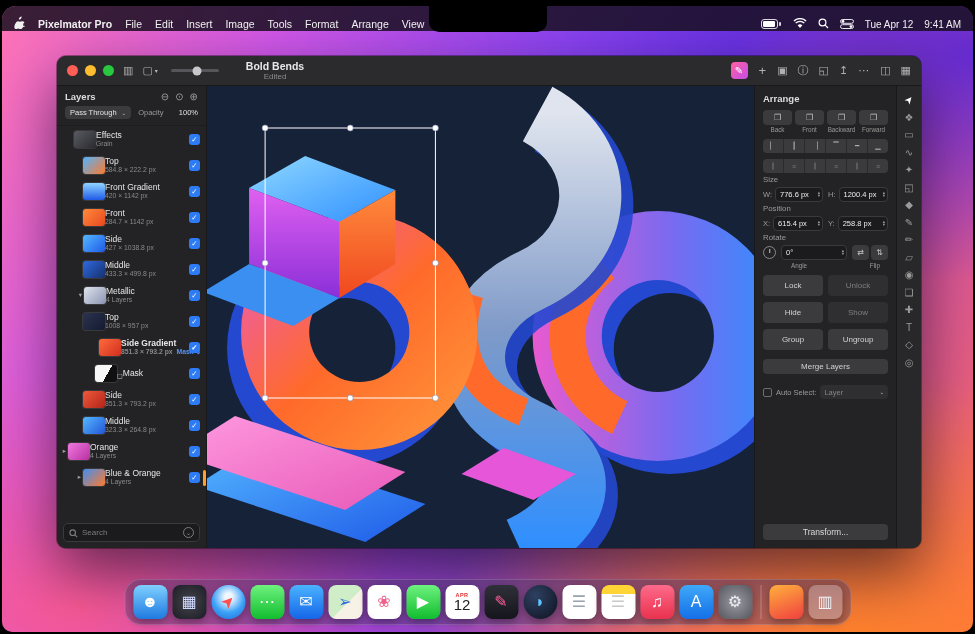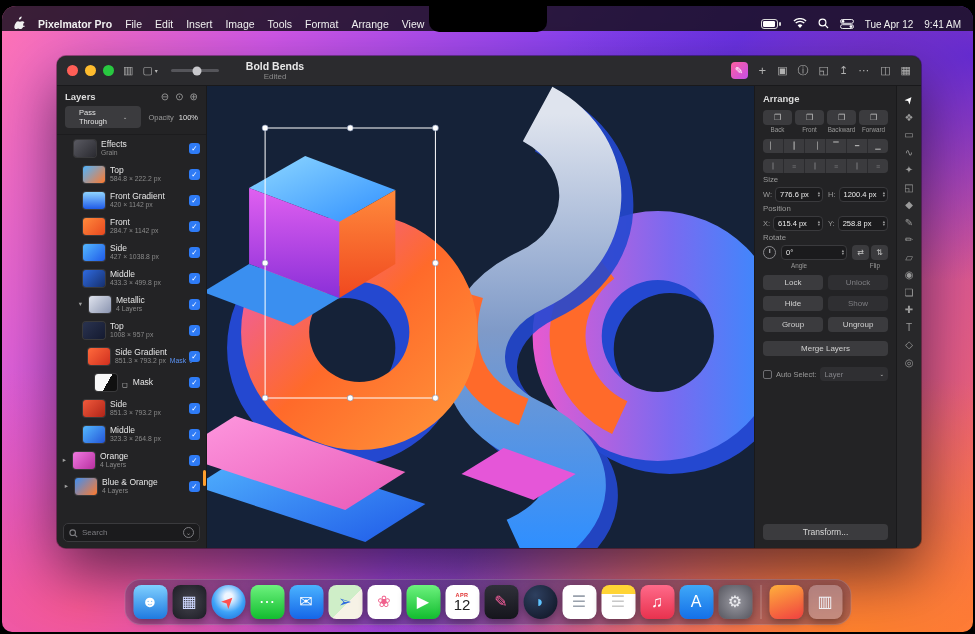--- a/index.html
+++ b/index.html
@@ -35,26 +35,26 @@
 .paint-ic{width:17px;height:17px;border-radius:4px;background:linear-gradient(135deg,#ff5fa0,#c44fe8);color:#fff;font-size:10px;display:flex;align-items:center;justify-content:center}
 .plus-ic{color:#b0b0b0;font-size:13px}
 .tb-group{display:flex;gap:10px}
 .win-body{flex:1;display:flex;min-height:0}
 
 .layers-panel{width:150px;flex:none;background:#232325;border-right:1px solid #19191b;display:flex;flex-direction:column;position:relative}
 .lp-header{display:flex;align-items:flex-start;padding:5px 8px 4px;gap:6px}
 .lp-title{font-size:9.5px;font-weight:bold;color:#dedede}
 .lp-hicons{margin-left:auto;display:flex;gap:6px;color:#9a9a9a;font-size:10px}
 .lp-blend{display:flex;align-items:center;gap:5px;padding:0 8px 6px}
-.blend-pill{background:#3b3b3e;border-radius:4px;padding:2px 14px;font-size:7.5px;color:#e4e4e4;display:flex;align-items:center;gap:5px}
+.blend-pill{background:#3b3b3e;border-radius:4px;padding:2px 5px;font-size:7.5px;color:#e4e4e4;display:flex;align-items:center;gap:5px}
 .pc{font-size:5.5px;color:#b8b8b8}
 .op-label{font-size:7.5px;color:#9a9a9a;margin-left:2px}
 .op-value{font-size:7.5px;color:#e0e0e0;margin-left:auto}
 .layers-list{flex:1;overflow:hidden;border-top:1px solid #1c1c1e}
-.layer-row{display:flex;align-items:center;gap:5px;height:26px;padding-right:6px}
+.layer-row{display:flex;align-items:center;height:26px;padding-right:6px}
 .layer-row.selected{background:#2e3c58;box-shadow:inset 2px 0 0 #3e7bfa}
 .chev{width:7px;font-size:6.5px;color:#9f9f9f;text-align:center;flex:none}
 .thumb{width:22px;height:17px;border-radius:3px;flex:none;box-shadow:0 0 0 1px rgba(255,255,255,.10)}
 .mask-sq::before{content:"◻";font-size:7px;color:#c8c8c8}
 .l-text{min-width:0;line-height:1.2}
 .l-name{font-size:8.5px;color:#e6e6e6;white-space:nowrap;overflow:hidden}
 .l-info{display:flex;gap:4px;font-size:6.8px;color:#8a8a8a;white-space:nowrap}
 .mask-badge{color:#5b93f5}
 .l-check{margin-left:auto;width:11px;height:11px;flex:none;border-radius:3px;background:#2e7bf6;color:#fff;display:flex;align-items:center;justify-content:center}
 .l-check::before{content:"✓";font-size:7.5px}
@@ -86,21 +86,21 @@
 .ap-rotate-row{display:flex;align-items:center;gap:5px}
 .knob{width:13px;height:13px;border-radius:50%;border:1px solid #8a8a8e;flex:none;position:relative}
 .knob::after{content:"";position:absolute;left:50%;top:1.5px;width:1.5px;height:4px;background:#c8c8cc;transform:translateX(-50%)}
 .flip-group{display:flex;gap:2px;flex:none}
 .flip-btn{width:17px;height:15px;background:#3b3b3e;border-radius:4px;color:#c4c4c4;font-size:8px;display:flex;align-items:center;justify-content:center}
 .ap-sublabels{display:flex;margin-top:2px}
 .ap-sublabels span{font-size:6.3px;color:#9a9a9a}
 .sub-angle{margin-left:28px}
 .sub-flip{margin-left:auto;margin-right:8px}
 .ap-2btn{display:flex;gap:5px;margin-top:6px}
-.btn{flex:1;height:15px;background:#3b3b3e;border-radius:4px;color:#d2d2d2;font-size:8px;display:flex;align-items:center;justify-content:center}
+.btn{flex:1;height:21px;background:#3b3b3e;border-radius:4px;color:#d2d2d2;font-size:8px;display:flex;align-items:center;justify-content:center}
 .btn.dim{background:#2f2f32;color:#7e7e82}
 .btn-full{margin-top:9px;height:15px;background:#3b3b3e;border-radius:4px;color:#d2d2d2;font-size:8px;display:flex;align-items:center;justify-content:center}
 .ap-auto{display:flex;align-items:center;gap:4px;margin-top:11px}
 .ap-check{width:9px;height:9px;border:1px solid #6e6e72;border-radius:2px;flex:none}
 .ap-auto-label{font-size:7.5px;color:#9a9a9a;white-space:nowrap}
 .ap-select{flex:1;min-width:0;display:flex;align-items:center;background:#2f2f32;border-radius:4px;height:14px;padding:0 4px;color:#85858a;font-size:7.5px}
 .ap-select .pc{margin-left:auto}
 .transform-btn{position:absolute;left:8px;right:8px;bottom:8px;height:16px;background:#3b3b3e;border-radius:4px;color:#d8d8d8;font-size:8.5px;display:flex;align-items:center;justify-content:center}
 
 .tools-col{width:25px;flex:none;background:#28282a;border-left:1px solid #19191b;display:flex;flex-direction:column;align-items:center;padding-top:9px;gap:7.5px}
@@ -327,21 +327,21 @@
 
                 <span class="l-text">
                   <div class="l-name">Top</div>
                   <div class="l-info">
                     <span>1008 × 957 px</span>
 
                   </div>
                 </span>
                 <span class="l-check"></span>
               </div>
-              <div class="layer-row" style="padding-left: 31px;">
+              <div class="layer-row" style="padding-left: 42px; font-weight: bold;">
 
                 <span class="thumb" style="background: linear-gradient(135deg, rgb(255, 106, 60), rgb(208, 47, 31));"></span>
 
                 <span class="l-text">
                   <div class="l-name">Side Gradient</div>
                   <div class="l-info">
                     <span>851.3 × 793.2 px</span>
                     <span class="mask-badge">Mask ⌄</span>
                   </div>
                 </span>
@@ -392,21 +392,21 @@
 
                 <span class="l-text">
                   <div class="l-name">Orange</div>
                   <div class="l-info">
                     <span>4 Layers</span>
 
                   </div>
                 </span>
                 <span class="l-check"></span>
               </div>
-              <div class="layer-row" style="padding-left: 6px;">
+              <div class="layer-row" style="padding-left: 19px;">
                 <span class="chev">▸</span>
                 <span class="thumb" style="background: linear-gradient(135deg, rgb(63, 143, 242), rgb(255, 122, 46));"></span>
 
                 <span class="l-text">
                   <div class="l-name">Blue &amp; Orange</div>
                   <div class="l-info">
                     <span>4 Layers</span>
 
                   </div>
                 </span>

